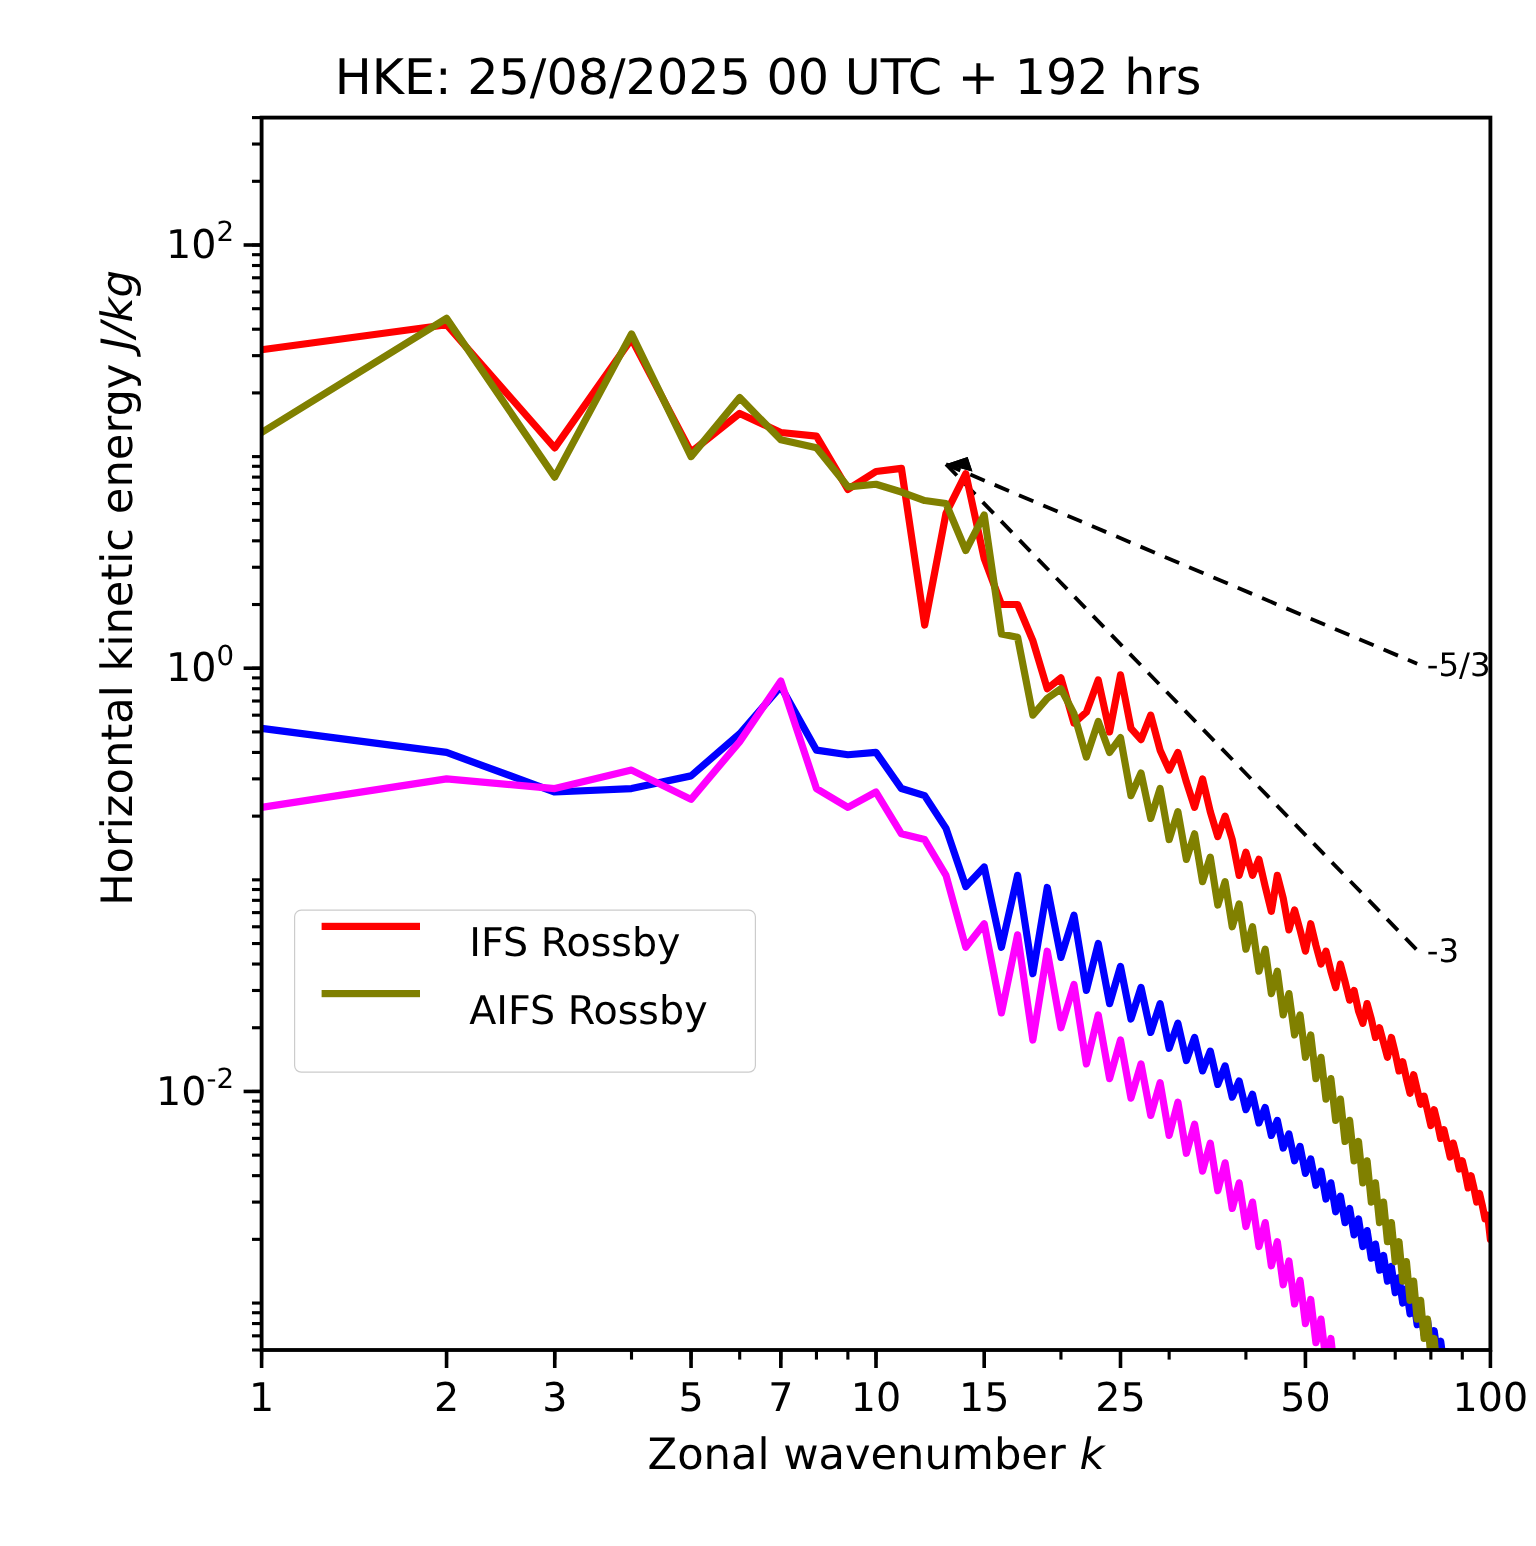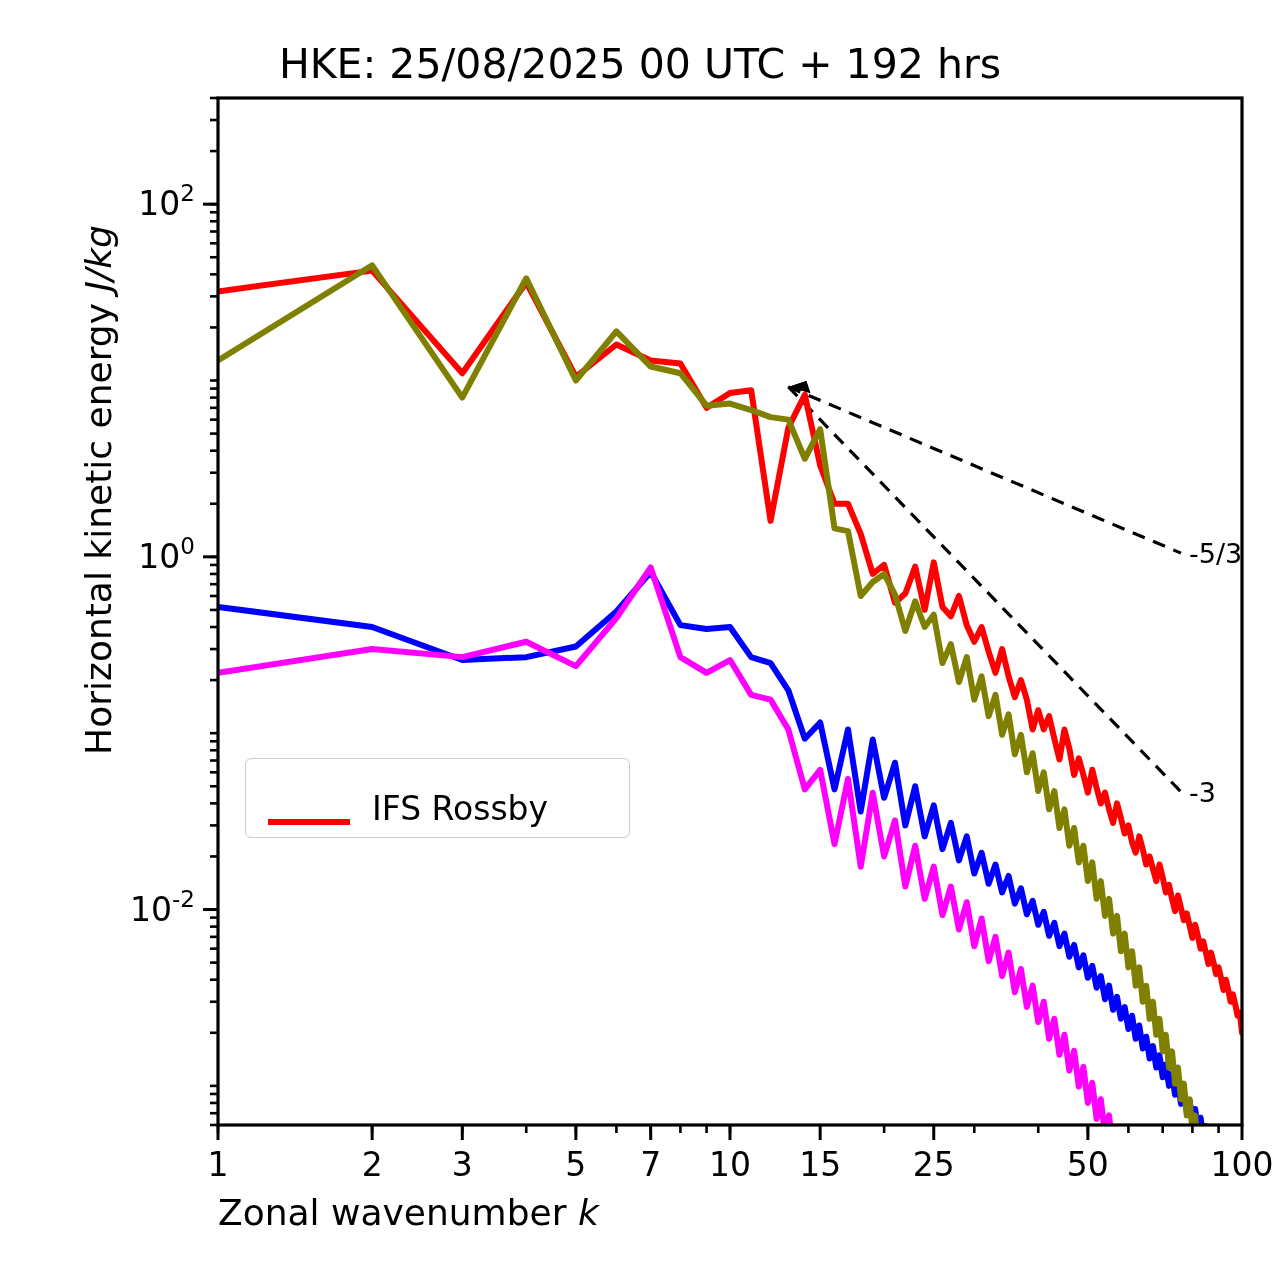--- a/index.html
+++ b/index.html
@@ -10,36 +10,36 @@
     position:absolute;left:0;top:40px;width:1280px;text-align:center;
     font-size:41px;color:#000;letter-spacing:0px;
   }
   .ylabel{
     position:absolute;left:0;top:0;width:1020px;
     transform-origin:0 0;
     transform:translate(78px,1000px) rotate(-90deg);
     font-size:36px;color:#000;text-align:center;
   }
   .xlabel{
-    position:absolute;left:218px;top:1192px;width:1024px;text-align:left;
+    position:absolute;left:218px;top:1192px;width:1024px;text-align:center;
     font-size:36px;color:#000;
   }
   .ital{font-style:italic;}
   svg{position:absolute;left:0;top:0;}
   .tick-lbl{font-size:33px;fill:#000;font-family:"DejaVu Sans","Liberation Sans",sans-serif;}
   .slope-lbl{font-size:27px;fill:#000;font-family:"DejaVu Sans","Liberation Sans",sans-serif;}
   .annot{
     position:absolute;left:232px;top:1021px;font-size:33px;color:#000;white-space:nowrap;
   }
   #legend{
     position:absolute;left:245px;top:758px;width:385px;
     background:#fff;border:1.6px solid #cccccc;border-radius:6px;
     padding:10px 0 12px 0;box-sizing:border-box;
   }
-  .leg-row{display:flex;align-items:flex-end;height:56px;padding-left:22px;}
+  .leg-row{display:flex;align-items:flex-start;height:56px;padding-left:22px;gap:19px;}
   .leg-swatch{width:82px;height:0;border-top-width:6px;border-top-style:solid;margin-right:22px;}
   .leg-text{font-size:33px;color:#000;line-height:1;}
 </style>
 </head>
 <body>
 
 <div id="figure">
 
   <div class="title">HKE: 25/08/2025 00 UTC + 192 hrs</div>
 
@@ -159,18 +159,22 @@
       <path d="M218.00 360.42 L372.13 265.32 L462.29 397.60 L526.25 278.27 L575.87 380.51 L616.41 331.35 L650.69 366.55 L680.38 373.21 L706.57 405.67 L730.00 403.57 L751.19 410.05 L770.54 417.12 L788.34 419.63 L804.82 458.75 L820.16 429.13 L834.51 528.40 L847.99 531.08 L860.70 595.97 L872.72 582.01 L884.13 573.94 L894.98 594.71 L905.32 630.95 L915.20 601.26 L924.67 627.03 L933.75 614.68 L942.47 663.02 L950.86 644.12 L958.94 682.05 L966.75 657.13 L974.29 699.63 L981.58 676.37 L988.64 716.11 L995.48 694.84 L1002.12 734.74 L1008.56 714.29 L1014.83 754.21 L1020.92 734.74 L1026.85 772.32 L1032.63 753.21 L1038.25 791.02 L1043.75 772.32 L1049.10 809.34 L1054.34 791.02 L1059.45 828.00 L1064.44 809.34 L1069.33 845.75 L1074.11 828.00 L1078.80 862.42 L1083.38 845.75 L1087.87 881.08 L1092.28 862.42 L1096.59 898.83 L1100.83 881.08 L1104.99 915.92 L1109.07 898.83 L1113.07 933.64 L1117.01 915.92 L1120.88 951.25 L1124.68 933.64 L1128.41 967.36 L1132.09 951.25 L1135.70 985.68 L1139.26 967.36 L1142.76 1001.74 L1146.21 985.68 L1149.61 1018.83 L1152.95 1001.74 L1156.24 1034.73 L1159.49 1018.83 L1162.69 1051.33 L1165.84 1034.73 L1168.95 1067.57 L1172.02 1051.33 L1175.05 1083.61 L1178.03 1067.57 L1180.98 1099.23 L1183.88 1083.61 L1186.75 1115.41 L1189.59 1099.23 L1192.38 1130.28 L1195.14 1115.41 L1197.87 1145.35 L1200.57 1130.28 L1203.23 1159.98 L1205.86 1145.35 L1208.46 1175.57 L1211.03 1159.98 L1213.58 1189.04 L1216.09 1175.57 L1218.57 1201.84 L1221.03 1189.04 L1223.46 1213.06 L1225.86 1201.84 L1228.24 1226.23 L1230.59 1213.06 L1232.92 1236.45 L1235.23 1226.23 L1237.51 1242.13 L1239.77 1236.45 L1242.00 1248.26 " fill="none" stroke="#808000" stroke-width="6" stroke-linejoin="round" stroke-linecap="round" clip-path="url(#cp)"></path>
       <path d="M218.00 672.81 L372.13 649.06 L462.29 657.13 L526.25 641.76 L575.87 666.15 L616.41 618.01 L650.69 567.52 L680.38 657.13 L706.57 672.81 L730.00 660.02 L751.19 694.84 L770.54 699.63 L788.34 729.46 L804.82 789.41 L820.16 769.80 L834.51 844.10 L847.99 778.98 L860.70 866.68 L872.72 792.66 L884.13 856.45 L894.98 820.46 L905.32 886.55 L915.20 845.75 L924.67 898.83 L933.75 866.68 L942.47 915.09 L950.86 886.55 L958.94 929.55 L966.75 902.24 L974.29 946.15 L981.58 918.46 L988.64 961.10 L995.48 936.85 L1002.12 975.97 L1008.56 952.59 L1014.83 992.16 L1020.92 969.01 L1026.85 1007.03 L1032.63 985.68 L1038.25 1022.09 L1043.75 1001.74 L1049.10 1038.77 L1054.34 1018.83 L1059.45 1054.83 L1064.44 1034.73 L1069.33 1070.65 L1074.11 1050.85 L1078.80 1086.65 L1083.38 1066.97 L1087.87 1102.97 L1092.28 1082.88 L1096.59 1118.87 L1100.83 1099.23 L1104.99 1134.50 L1109.07 1115.41 L1113.07 1150.51 L1117.01 1131.66 L1120.88 1166.28 L1124.68 1147.03 L1128.41 1180.68 L1132.09 1162.02 L1135.70 1195.17 L1139.26 1175.57 L1142.76 1209.14 L1146.21 1189.04 L1149.61 1221.58 L1152.95 1201.84 L1156.24 1231.17 L1159.49 1213.06 L1162.69 1242.13 L1165.84 1226.23 L1168.95 1248.26 L1172.02 1254.92 " fill="none" stroke="#ff00ff" stroke-width="6" stroke-linejoin="round" stroke-linecap="round" clip-path="url(#cp)"></path>
       <rect x="218" y="98" width="1024" height="1027" fill="none" stroke="#000" stroke-width="3.2"></rect>
     </svg>
 
   <div id="legend">
       <div class="leg-row">
         <div class="leg-swatch" style="border-top-color: rgb(255, 0, 0);"></div>
         <div class="leg-text">IFS Rossby</div>
       </div>
+      <div class="leg-row">
+        <div class="leg-swatch" style="border-top-color: rgb(128, 128, 0);"></div>
+        <div class="leg-text">AIFS Rossby</div>
+      </div>
     </div>
 
 
   <div class="xlabel"><span>Zonal wavenumber </span><span class="ital">k</span></div>
 
 </div>
 
 </body></html>

